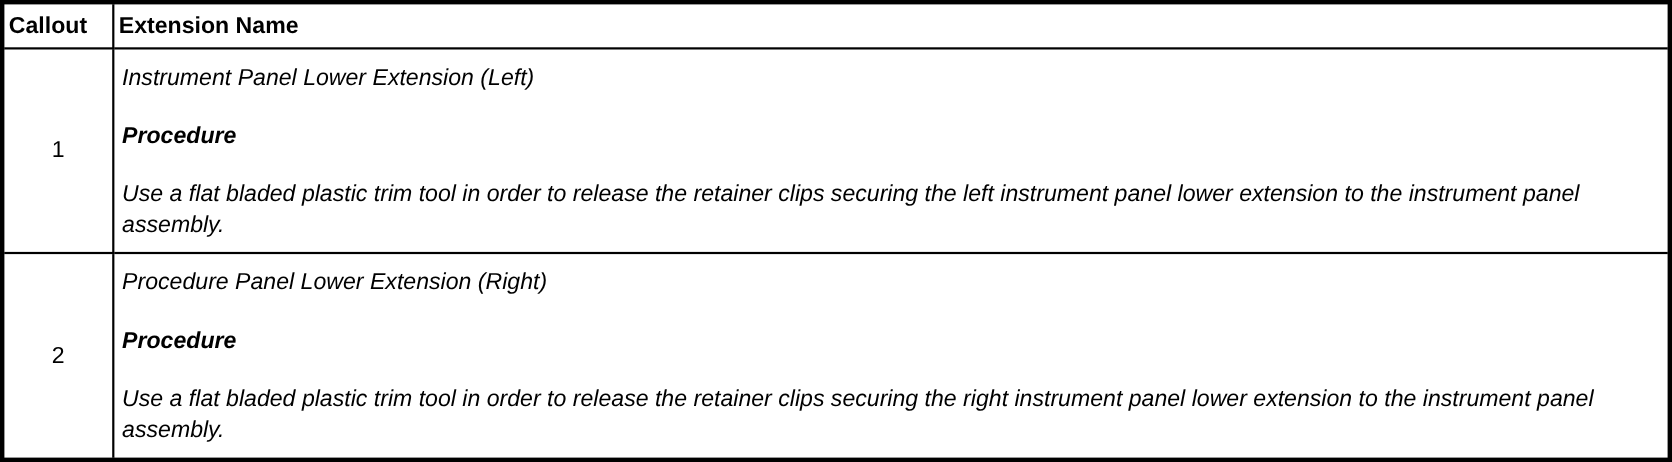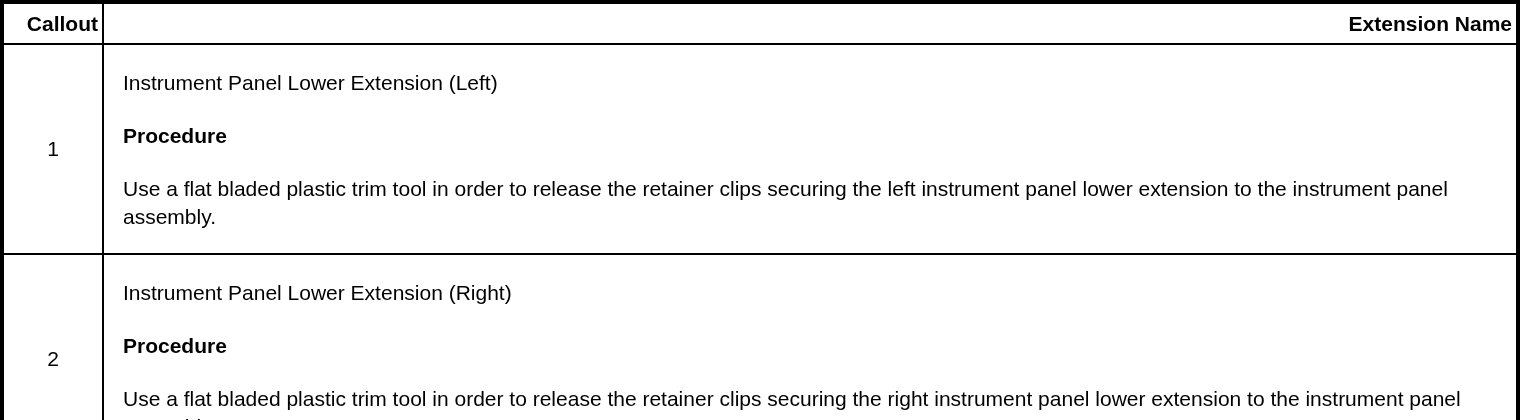--- a/index.html
+++ b/index.html
@@ -30,40 +30,41 @@
     border: 2px solid #000000;
     box-sizing: border-box;
     padding: 0;
   }
   .doc-table thead tr {
     height: 42px;
   }
   .doc-table th {
     font-size: 21px;
     font-weight: bold;
-    text-align: right;
+    text-align: left;
     vertical-align: middle;
     padding: 2px 4px;
   }
   td.callout-cell {
     text-align: center;
     vertical-align: middle;
     font-size: 21px;
     font-weight: normal;
   }
   td.component-cell {
     vertical-align: top;
     padding: 12px 10px 10px 7px;
     font-size: 21px;
     line-height: 28px;
   }
   tr.body-row-1 { height: 182px; }
   tr.body-row-2 { height: 188px; }
   .component-cell p {
-    margin: 12px;
+    margin: 0;
+    font-style: italic;
   }
   .component-cell p + p {
     margin-top: 25px;
   }
   .procedure-label {
     font-weight: bold;
   }
 </style>
 </head>
 <body>
@@ -85,20 +86,20 @@
         <td class="callout-cell">1</td>
         <td class="component-cell">
           <p class="component-title">Instrument Panel Lower Extension (Left)</p>
           <p class="procedure-label">Procedure</p>
           <p class="procedure-text">Use a flat bladed plastic trim tool in order to release the retainer clips securing the left instrument panel lower extension to the instrument panel assembly.</p>
         </td>
       </tr>
       <tr class="body-row-2">
         <td class="callout-cell">2</td>
         <td class="component-cell">
-          <p class="component-title">Instrument Panel Lower Extension (Right)</p>
+          <p class="component-title">Procedure Panel Lower Extension (Right)</p>
           <p class="procedure-label">Procedure</p>
           <p class="procedure-text">Use a flat bladed plastic trim tool in order to release the retainer clips securing the right instrument panel lower extension to the instrument panel assembly.</p>
         </td>
       </tr>
     </tbody>
   </table>
 </div>
 
 </body></html>

